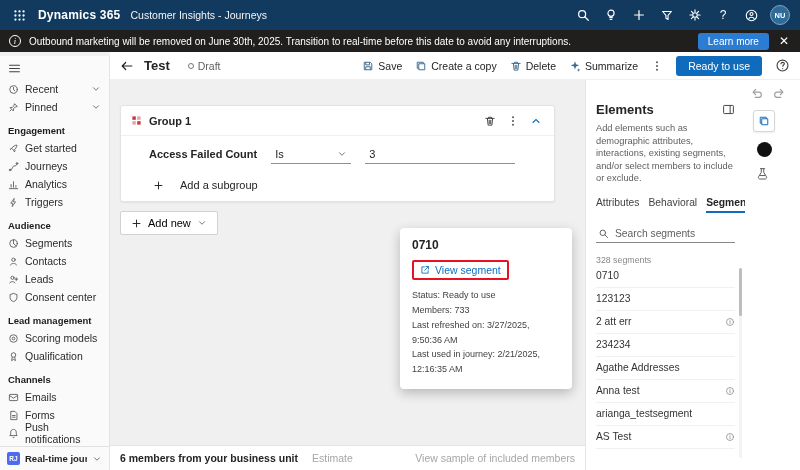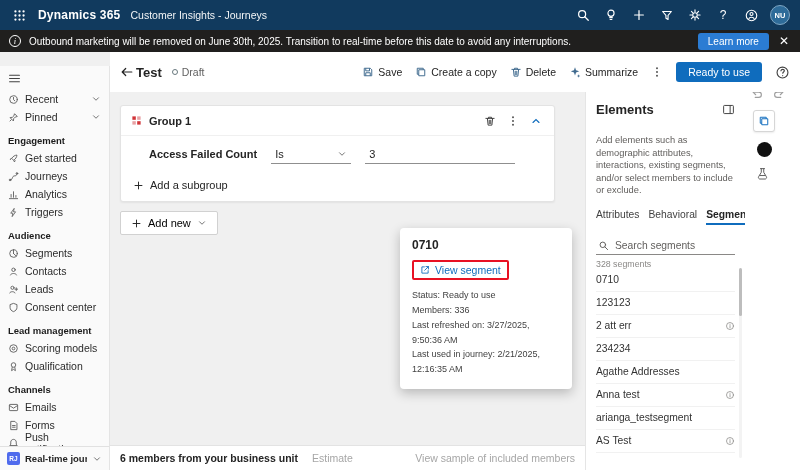--- a/index.html
+++ b/index.html
@@ -22,36 +22,36 @@
   .banner { position:absolute; top:30px; left:0; right:0; height:22px; background:#201f1e; color:#fff;
             display:flex; align-items:center; padding:0 9px; gap:8px; z-index:20; }
   .banner .msg { font-size:10px; flex:1; white-space:nowrap; overflow:hidden; }
   .learnmore { background:#2b7cd3; color:#fff; border:none; font-size:10px; padding:3px 10px; border-radius:3px;
                font-family:inherit; cursor:pointer; white-space:nowrap; }
   .banner .close { font-size:12px; cursor:pointer; padding:0 2px; }
   .info-circle { width:12px; height:12px; border:1px solid #fff; border-radius:50%; font-size:8.5px; line-height:10px;
                  text-align:center; font-style:italic; font-family:"Liberation Serif",serif; flex:none; }
 
   
-  .sidebar { position:absolute; top:66px; left:0; bottom:0; width:110px; background:#fafafa;
+  .sidebar { position:absolute; top:56px; left:0; bottom:0; width:110px; background:#fafafa;
              border-right:1px solid #e4e4e4; font-size:10.5px; overflow:hidden; z-index:10; }
   .sb-row { display:flex; align-items:center; gap:6px; padding:0 8px; height:18px; cursor:pointer; color:#2b2b2b; }
   .sb-burger { height:24px; padding:0 8px; display:flex; align-items:center; cursor:pointer; }
   .sb-sec { padding:9px 8px 3px; font-size:9.5px; font-weight:bold; color:#1b1b1b; }
   .sb-chev { margin-left:auto; color:#616161; }
   .sb-ic { color:#5b5b5b; flex:none; }
   .area { position:absolute; bottom:0; left:0; right:0; height:24px; border-top:1px solid #e1e1e1; background:#fafafa;
           display:flex; align-items:center; gap:5px; padding:0 7px; cursor:pointer; }
   .area .sq { width:13px; height:13px; border-radius:2px; background:#4f6bed; color:#fff; font-size:6.5px; font-weight:bold;
               display:flex; align-items:center; justify-content:center; flex:none; }
   .area .lbl { font-size:9.5px; font-weight:bold; white-space:nowrap; overflow:hidden; }
 
   
-  .cmdbar { position:absolute; top:52px; left:110px; right:0; height:40px; background:#fff; display:flex;
-            align-items:center; padding:0 10px; z-index:15; }
+  .cmdbar { position:absolute; top:52px; left:110px; right:0; height:27px; background:#fff; display:flex;
+            align-items:center; padding:0 10px; gap:8px; z-index:15; }
   .cmd-back { color:#242424; cursor:pointer; display:flex; }
   .cmd-title { font-size:13px; font-weight:bold; margin-left:2px; }
   .cmd-status { display:flex; align-items:center; gap:4px; margin-left:10px; color:#616161; font-size:10.5px; }
   .cmd-status .dot { width:6px; height:6px; border-radius:50%; border:1px solid #69797e; }
   .cmd-actions { margin-left:auto; display:flex; align-items:center; gap:13px; }
   .cmd-btn { display:flex; align-items:flex-start; gap:4px; font-size:10.5px; color:#242424; cursor:pointer; white-space:nowrap; }
   .cmd-btn .ci { color:#416b8f; display:flex; }
   .primary-btn { background:#0f6cbd; color:#fff; border:none; font-size:10.5px; padding:4px 12px; border-radius:3px;
                  font-family:inherit; cursor:pointer; white-space:nowrap; }
   .help-circ { color:#424242; cursor:pointer; display:flex; }
@@ -64,21 +64,21 @@
   .gc-title { font-size:11px; font-weight:bold; flex:1; }
   .gc-act { color:#424242; cursor:pointer; display:flex; padding:2px; }
   .gc-act.blue { color:#0f6cbd; }
   .cond-row { display:flex; align-items:flex-end; gap:14px; padding:9px 28px 10px; }
   .cond-label { font-size:11px; font-weight:bold; padding-bottom:4px; white-space:nowrap; }
   .op-box { width:80px; display:flex; align-items:center; justify-content:space-between; font-size:11px;
             border-bottom:1px solid #8f8f8f; padding:3px 4px; cursor:pointer; color:#242424;gap:16px; }
   .op-box .chev { color:#616161; display:flex; }
   .val-input { width:150px; border:none; border-bottom:1px solid #8f8f8f; font-size:11px; padding:3px 4px;
                font-family:inherit; background:transparent; outline:none; color:#242424; }
-  .subgroup { display:flex; align-items:center; gap:6px; padding:5px 12px 10px; font-size:11px; cursor:pointer; color:#242424; }
+  .subgroup { display:flex; align-items:center; gap:16px; padding:5px 12px 10px; font-size:11px; cursor:pointer; color:#242424;margin-left:20px; }
   .addnew { position:absolute; left:10px; top:131px; display:flex; align-items:center; gap:6px; background:#fff;
             border:1px solid #d1d1d1; border-radius:2px; padding:5px 10px; font-size:11px; font-family:inherit; cursor:pointer; }
   .addnew .chev { color:#616161; display:flex; }
 
   
   .flyout { position:absolute; left:290px; top:148px; width:172px; background:#fff; border-radius:4px;
             box-shadow:0 4px 12px rgba(0,0,0,.24); padding:10px 12px 12px; z-index:8; }
   .fly-title { font-size:12px; font-weight:bold; margin-bottom:8px; }
   .red-box { display:inline-flex; align-items:center; gap:5px; border:2px solid #e81123; border-radius:2px; padding:2px 6px; }
   .fly-link { color:#0f6cbd; font-size:10.5px; cursor:pointer; display:flex; align-items:center; gap:5px; }
@@ -90,31 +90,31 @@
   .foot-members { font-size:10.5px; font-weight:bold; }
   .foot-est { font-size:10.5px; color:#a6a6a6; cursor:default; }
   .foot-sample { margin-left:auto; font-size:10.5px; color:#a6a6a6; cursor:default; }
 
   
   .panel { position:absolute; top:80px; right:55px; bottom:0; width:160px; background:#fff;
            border-left:1px solid #e5e5e5; padding:22px 10px 0; z-index:9; }
   .p-titlerow { display:flex; align-items:center; justify-content:space-between; }
   .p-title { font-size:13px; font-weight:bold; }
   .p-panel-ic { color:#424242; cursor:pointer; display:flex; }
-  .p-desc { margin-top:17px; font-size:9.3px; color:#605e5c; line-height:1.35; }
+  .p-desc { margin-top:5px; font-size:9.3px; color:#605e5c; line-height:1.35; }
   .p-tabs { display:flex; align-items:center; gap:9px; margin-top:12px; }
   .p-tab { font-size:10.3px; color:#424242; padding-bottom:3px; border-bottom:2px solid transparent; cursor:pointer; white-space:nowrap; }
   .p-tab.sel { font-weight:bold; color:#242424; border-bottom-color:#0f6cbd; }
   .p-tab-more { margin-left:auto; color:#424242; cursor:pointer; display:flex; }
   .p-search { display:flex; align-items:center; gap:6px; border-bottom:1px solid #8a8886; margin-top:12px; padding:3px 2px; }
   .p-search svg { color:#605e5c; flex:none; }
   .p-search input { border:none; outline:none; width:100%; font-size:10.3px; font-family:inherit; color:#242424; background:transparent; }
   .p-search input::placeholder { color:#605e5c; }
   .p-listhead { display:flex; align-items:center; gap:4px; margin-top:14px; font-size:10.3px; font-weight:bold; }
-  .p-count { margin-top:4px; font-size:8.8px; color:#8a8886; }
+  .p-count { margin-top:12px; font-size:8.8px; color:#8a8886; }
   .seg-row { height:23px; display:flex; align-items:center; justify-content:space-between; border-bottom:1px solid #f1f1f1;
              font-size:10.3px; color:#333; cursor:pointer; }
   .seg-row .info-ic { color:#8a8886; display:flex; }
   .v-scroll { position:absolute; right:3px; top:188px; bottom:12px; width:3px; background:#f3f3f3; border-radius:2px; }
   .v-thumb { position:absolute; top:0; left:0; width:3px; height:48px; background:#bdbdbd; border-radius:2px; cursor:pointer; }
 
   
   .rail { position:absolute; top:80px; right:0; bottom:0; width:55px; background:#fff; z-index:9; padding:4px 0 0 3px; }
   .undo-row { display:flex; gap:4px; color:#9e9e9e; }
   .undo-row .rb { padding:2px; cursor:pointer; }
@@ -465,21 +465,21 @@
     <span class="red-box">
       <span class="fly-link">
         <svg class="ic" width="10" height="10" viewBox="0 0 16 16" fill="none" stroke="currentColor" stroke-width="1.4" stroke-linecap="round" stroke-linejoin="round">
           <path d="M7 3H3v10h10V9M9.5 2.5H13.5V6.5M13.5 2.5L7.5 8.5"></path>
           </svg>
         <span>View segment</span>
       </span>
     </span>
     <div class="fly-meta">
       <div>Status: Ready to use</div>
-      <div>Members: 336</div>
+      <div>Members: 733</div>
       <div>Last refreshed on: 3/27/2025, 9:50:36 AM</div>
       <div>Last used in journey: 2/21/2025, 12:16:35 AM</div>
     </div>
   </div>
 
   <div class="footer">
     <span class="foot-members">6 members from your business unit</span>
     <span class="foot-est">Estimate</span>
     <span class="foot-sample">View sample of included members</span>
   </div>

